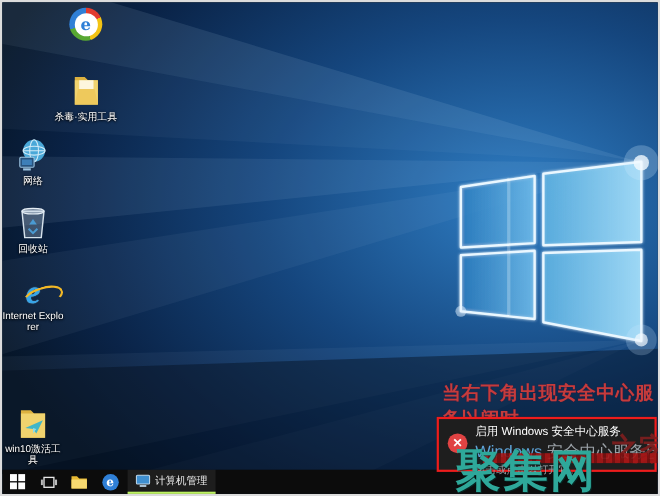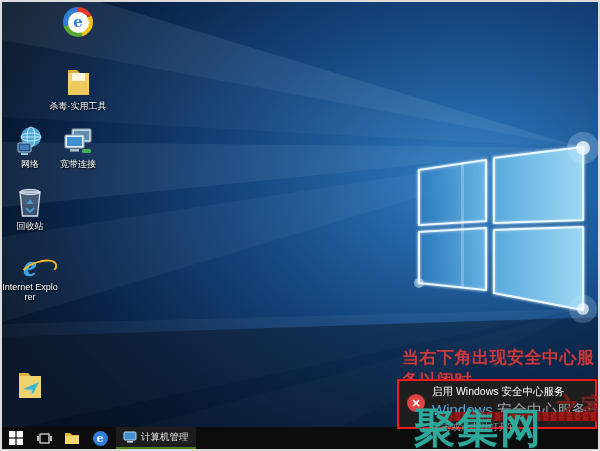--- a/index.html
+++ b/index.html
@@ -42,21 +42,21 @@
   .wm-strip{position:absolute;left:437px;top:410px;width:161px;height:9px;z-index:25;opacity:.9;
     background:repeating-linear-gradient(90deg,#a81616 0 5px,#7c0f0f 5px 8px);}
   .wm-teal{position:absolute;left:412px;top:399px;z-index:30;color:var(--watermark_teal);
     font-size:41px;font-weight:bold;letter-spacing:2px;white-space:nowrap;
     text-shadow:1px 1px 0 rgba(0,60,55,.55);}
   
   .taskbar{position:absolute;left:0;bottom:0;width:100%;height:22px;z-index:10;
     background:var(--taskbar_bg);display:flex;align-items:stretch;}
   .tbtn{display:flex;align-items:center;justify-content:center;width:28px;height:100%;}
   .task-active{display:flex;align-items:center;gap:4px;padding:0 7px;margin-left:2px;
-    background:rgba(255,255,255,.07);border-bottom:2px solid #4d7c0f;box-sizing:border-box;}
+    background:rgba(255,255,255,.07);border-bottom:2px solid #bef264;box-sizing:border-box;}
   .task-active .tl{color:#e8e8e8;font-size:9.5px;white-space:nowrap;}
   .tb-e{width:15px;height:15px;border-radius:50%;background:#2f7fd6;color:#fff;font-size:11px;
     font-weight:bold;line-height:15px;text-align:center;font-family:"DejaVu Serif",serif;}
 </style>
 </head>
 <body>
 
 <div class="screen">
 
   <svg class="wallpaper" width="600" height="429" viewBox="0 0 600 429">
@@ -141,33 +141,20 @@
         <ellipse cx="17" cy="12" rx="4" ry="10" fill="none" stroke="#cfeaf7" stroke-width="1"></ellipse>
         <path d="M7 12h20" stroke="#cfeaf7" stroke-width="1"></path>
         <rect x="4" y="18" width="13" height="9" rx="1" fill="#27537e" stroke="#9cc3e0" stroke-width="1"></rect>
         <rect x="6" y="20" width="9" height="5" fill="#3d7fb8"></rect>
         <rect x="7" y="28" width="7" height="2" fill="#9cc3e0"></rect>
       </svg>
     </div>
     <div class="lbl">网络</div>
   </div>
 
-  <div class="dicon" style="left:47px;top:122px">
-    <div class="art">
-      <svg width="33" height="32" viewBox="0 0 33 32">
-        <rect x="10" y="4" width="19" height="13" rx="1" fill="#c3d2de" stroke="#8fa6b8" stroke-width="1"></rect>
-        <rect x="12" y="6" width="15" height="9" fill="#5d8db4"></rect>
-        <rect x="3" y="10" width="19" height="13" rx="1" fill="#e3edf5" stroke="#8fa6b8" stroke-width="1"></rect>
-        <rect x="5" y="12" width="15" height="9" fill="#3f8fd0"></rect>
-        <rect x="8" y="24" width="9" height="2.6" fill="#aebfcc"></rect>
-        <rect x="20" y="24" width="9" height="4" rx="1.5" fill="#49b056"></rect>
-      </svg>
-    </div>
-    <div class="lbl">宽带连接</div>
-  </div>
 
   <div class="dicon" style="left:-1px;top:184px">
     <div class="art">
       <svg width="30" height="33" viewBox="0 0 30 33">
         <path d="M5 6h20l-2.5 24h-15z" fill="#b9cede" fill-opacity=".3" stroke="#d6e2ec" stroke-width="1.3"></path>
         <ellipse cx="15" cy="6" rx="10" ry="2.6" fill="#cddbe7" fill-opacity=".55" stroke="#e4edf4" stroke-width="1"></ellipse>
         <path d="M15 13l3.5 5h-7z" fill="#4a9ad2"></path>
         <path d="M11 22l4 4 4-4" fill="none" stroke="#4a9ad2" stroke-width="1.8"></path>
       </svg>
     </div>
@@ -184,20 +171,21 @@
 
   <div class="dicon" style="left:-1px;top:366px">
     <div class="art">
       <svg width="33" height="32" viewBox="0 0 33 32">
         <path d="M5 4h9l3 3h10v22H5z" fill="#dcb140"></path>
         <path d="M5 7h22v22H5z" fill="#f0d36e"></path>
         <path d="M9 20l16-7-6 12-3-4z" fill="#3fb6c9"></path>
         <path d="M19 21l-3 4v-5z" fill="#8fdce8"></path>
       </svg>
     </div>
+    <div class="lbl">win10激活工具</div>
   </div>
 
   <div class="annotation">当右下角出现安全中心服务以闭时</div>
 
   <div class="toast">
     <div class="xcirc">✕</div>
     <div class="txt">
       <div class="t1">启用 Windows 安全中心服务</div>
       <div class="t2"><span class="w">Windows</span><span> 安全中心服务已关闭。</span></div>
       <div class="t3">单击或点击以打开它。</div>

